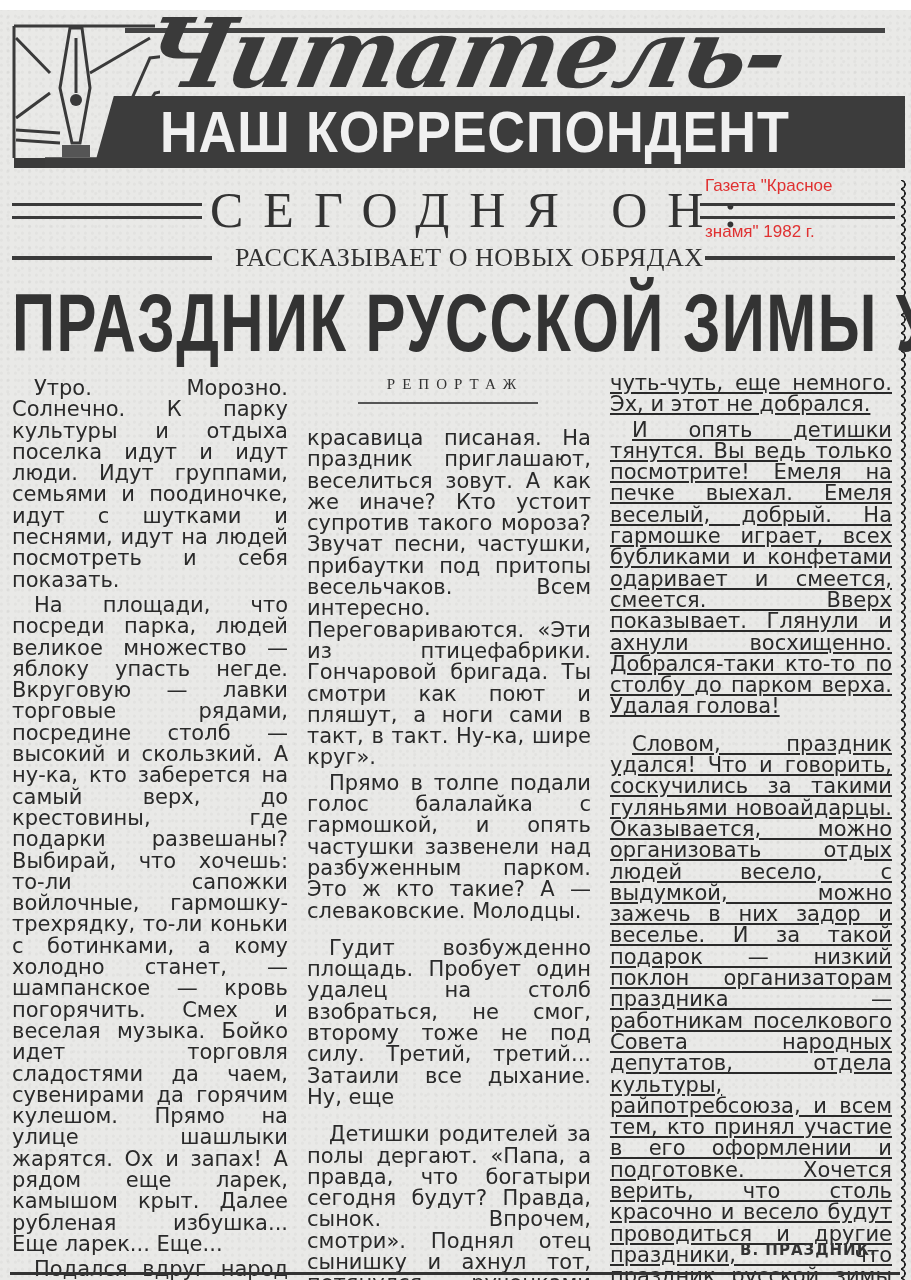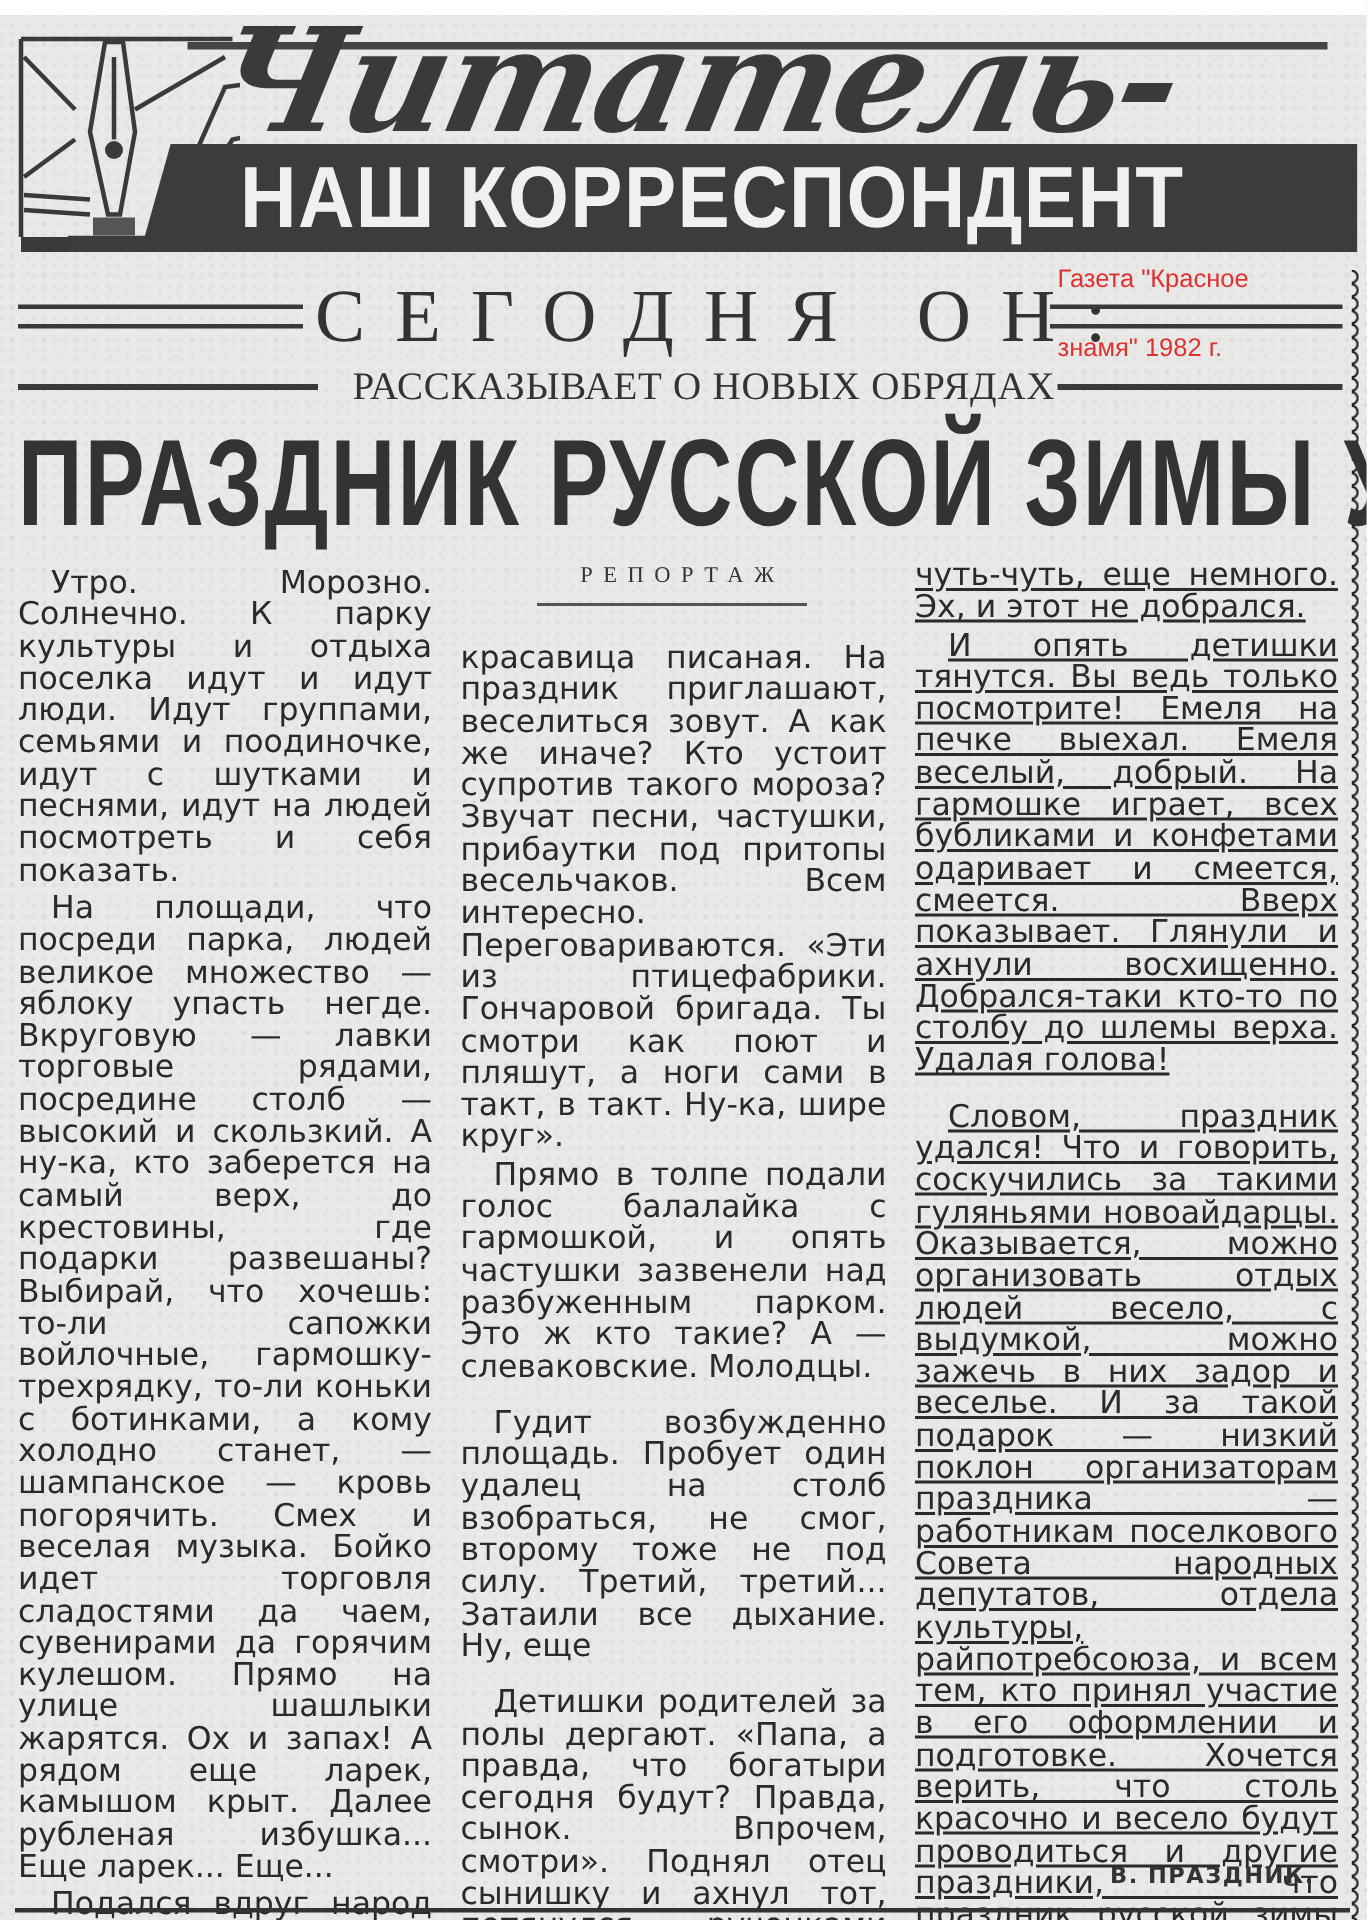--- a/index.html
+++ b/index.html
@@ -148,19 +148,19 @@
 
   <div class="col" style="left:307px; top:428px; width:284px;">
     <p class="noind">красавица писаная. На праздник приглашают, веселиться зовут. А как же иначе? Кто устоит супротив такого мороза? Звучат песни, частушки, прибаутки под притопы весельчаков. Всем интересно. Переговариваются. «Эти из птицефабрики. Гончаровой бригада. Ты смотри как поют и пляшут, а ноги сами в такт, в такт. Ну-ка, шире круг».</p>
     <p>Прямо в толпе подали голос балалайка с гармошкой, и опять частушки зазвенели над разбуженным парком. Это ж кто такие? А — слеваковские. Молодцы.</p>
     <p class="gap">Гудит возбужденно площадь. Пробует один удалец на столб взобраться, не смог, второму тоже не под силу. Третий, третий... Затаили все дыхание. Ну, еще</p>
     <p class="gap">Детишки родителей за полы дергают. «Папа, а правда, что богатыри сегодня будут? Правда, сынок. Впрочем, смотри». Поднял отец сынишку и ахнул тот, потянулся ручонками вперед. Прямо из леса выезжают три богатыря. В боевых доспехах, шлемы горят на солнце жаром. Степенно и чинно выехали, прямо в толпу.</p>
   </div>
 
   <div class="col" style="left:610px; top:373px; width:282px;text-decoration:underline;">
     <p class="noind">чуть-чуть, еще немного. Эх, и этот не добрался.</p>
-    <p>И опять детишки тянутся. Вы ведь только посмотрите! Емеля на печке выехал. Емеля веселый, добрый. На гармошке играет, всех бубликами и конфетами одаривает и смеется, смеется. Вверх показывает. Глянули и ахнули восхищенно. Добрался-таки кто-то по столбу до шлемы верха. Удалая голова!</p>
+    <p>И опять детишки тянутся. Вы ведь только посмотрите! Емеля на печке выехал. Емеля веселый, добрый. На гармошке играет, всех бубликами и конфетами одаривает и смеется, смеется. Вверх показывает. Глянули и ахнули восхищенно. Добрался-таки кто-то по столбу до парком верха. Удалая голова!</p>
     <p class="gap">Словом, праздник удался! Что и говорить, соскучились за такими гуляньями новоайдарцы. Оказывается, можно организовать отдых людей весело, с выдумкой, можно зажечь в них задор и веселье. И за такой подарок — низкий поклон организаторам праздника — работникам поселкового Совета народных депутатов, отдела культуры, райпотребсоюза, и всем тем, кто принял участие в его оформлении и подготовке. Хочется верить, что столь красочно и весело будут проводиться и другие праздники, что праздник русской зимы — первая ласточка в возобновлении забывающихся, к сожалению, обычаев, которые могут и должны стать в число наиболее популярных советских обрядов.</p>
   </div>
 
   <div class="signature">В. ПРАЗДНИК.</div>
   <div class="bottom-rule"></div>
 </div>
 
 </body></html>

